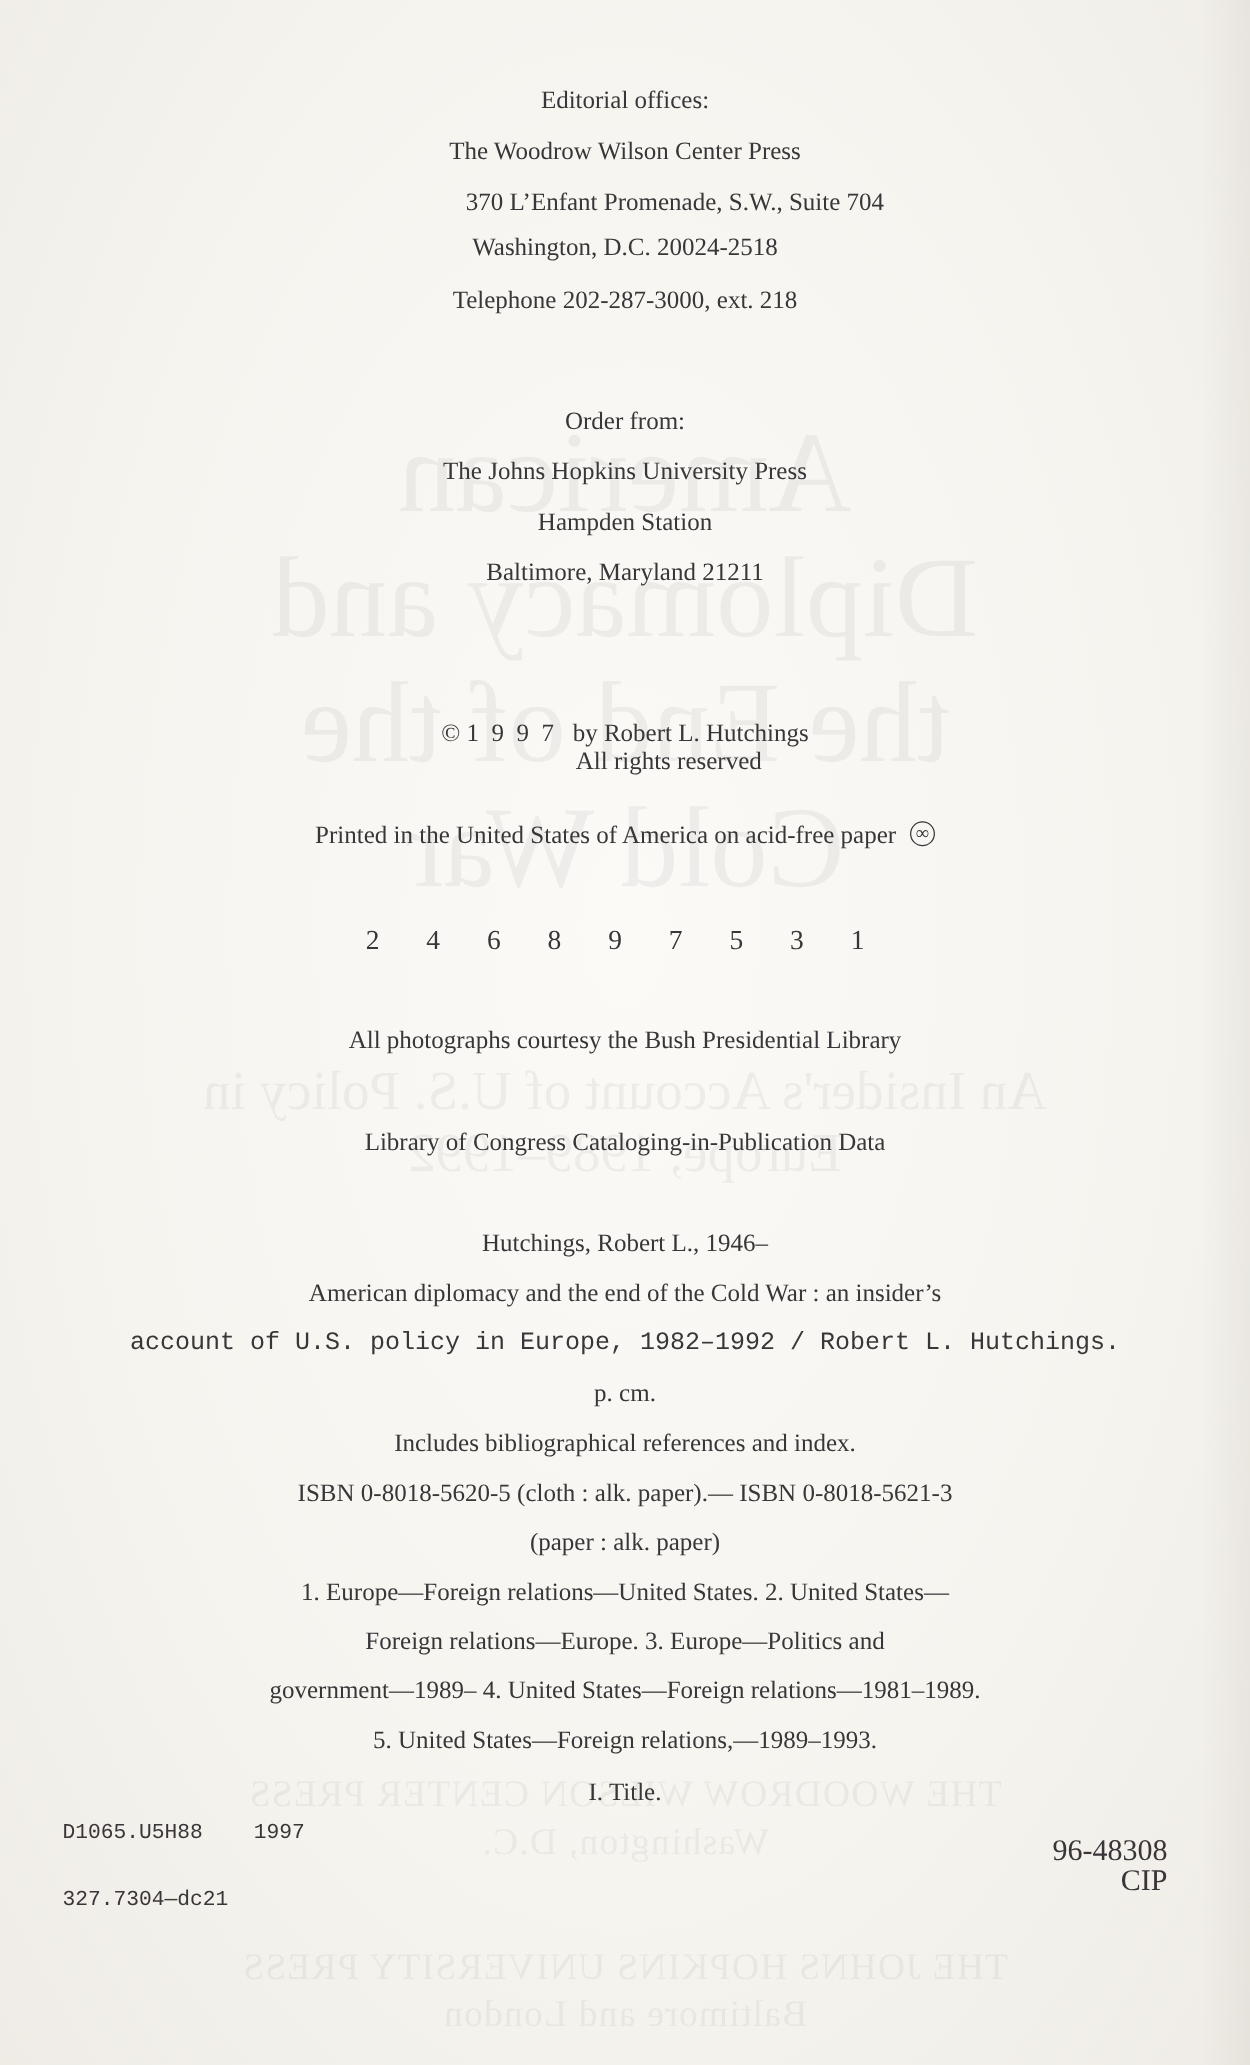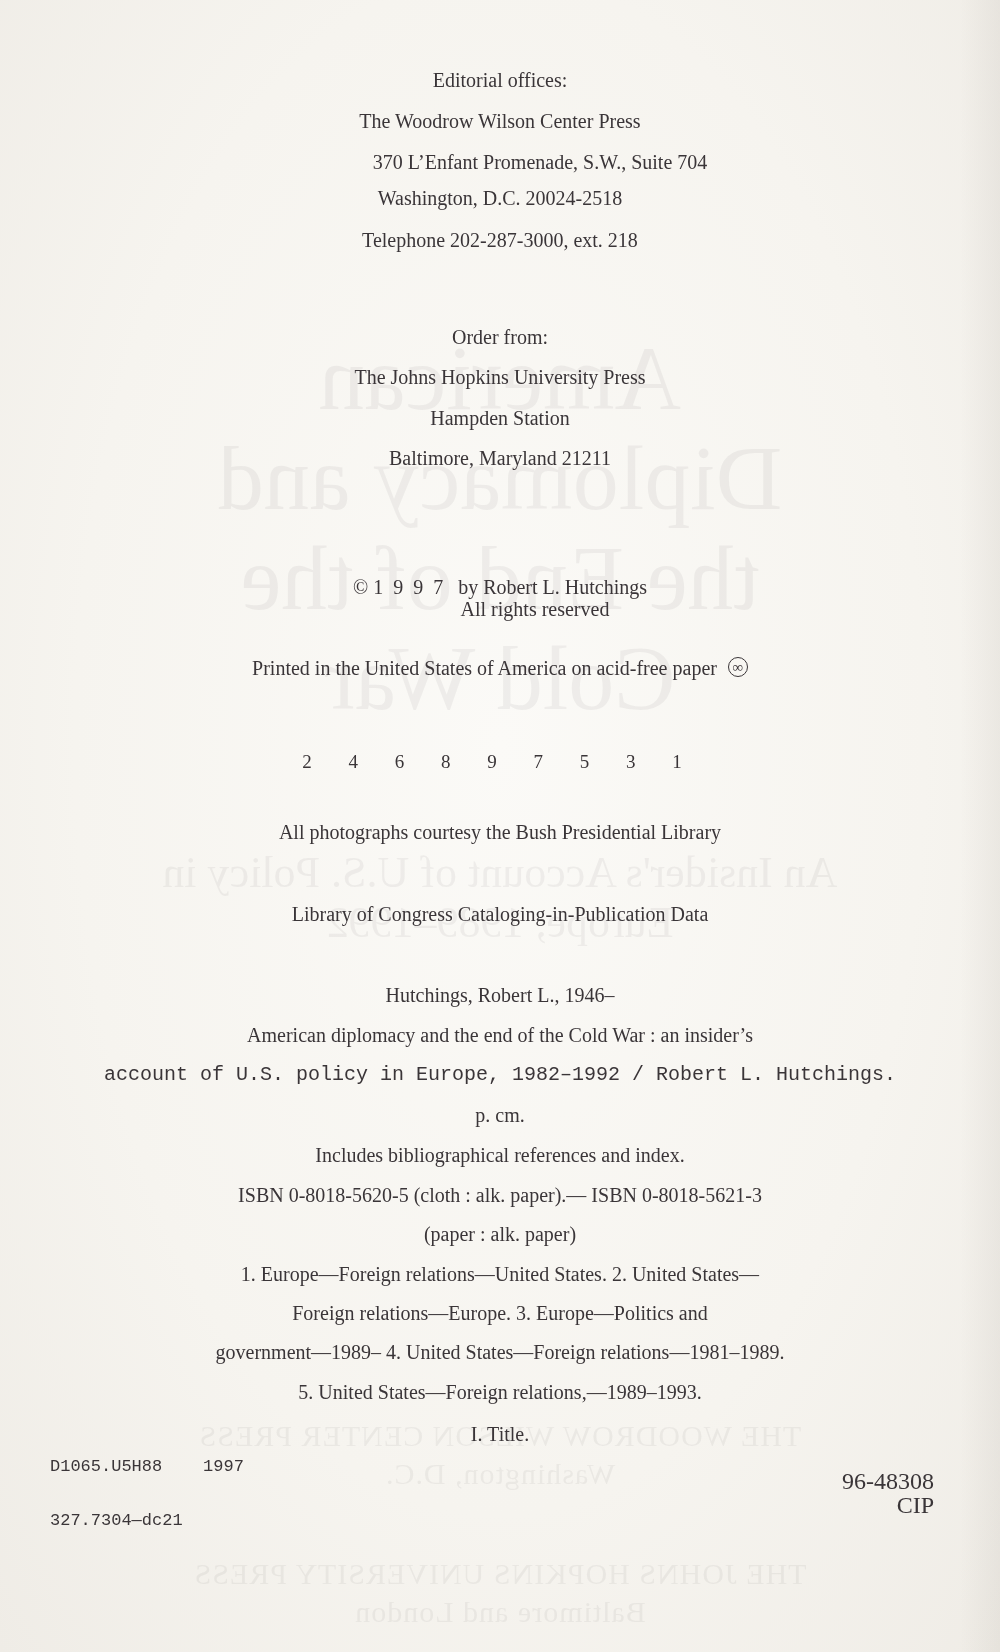--- a/index.html
+++ b/index.html
@@ -62,22 +62,21 @@
     .bleed.caps {
       font-size: 30px;
       line-height: 36px;
       letter-spacing: 1px;
     }
     .spaced {
       letter-spacing: 10px;
     }
     .printnum {
       letter-spacing: 16px;
-      font-size: 19px;
-      margin-top: 10px;
+      font-size: 22px;
     }
     .callno {
       position: absolute;
       left: 50px;
       font-size: 17px;
       line-height: 26px;
       white-space: pre;
       font-family: Liberation Mono, monospace;
     }
     .lccn {

